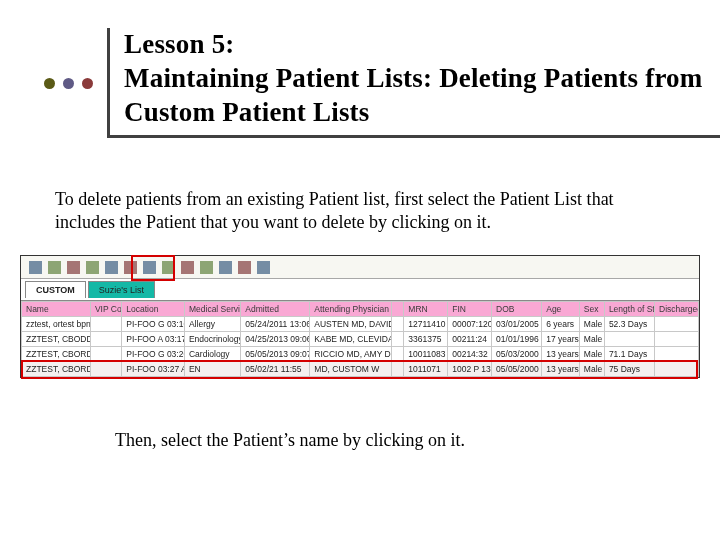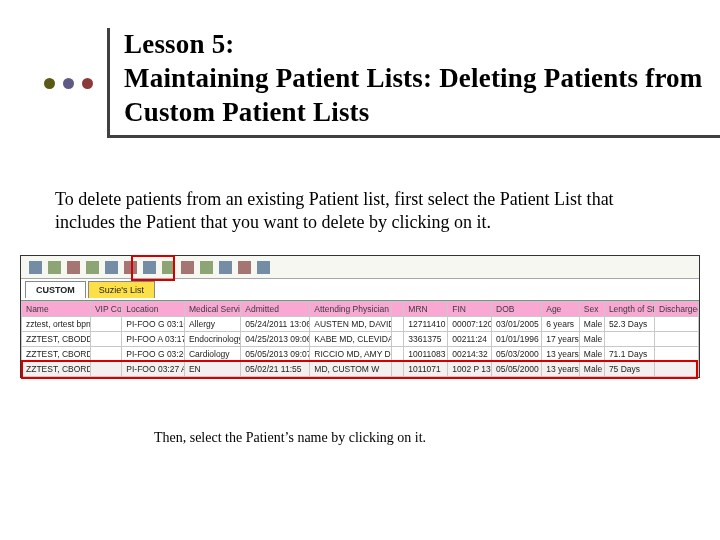--- a/index.html
+++ b/index.html
@@ -112,21 +112,21 @@
     border-bottom: 1px solid #888;
     display: flex;
     align-items: center;
     padding-left: 4px;
     gap: 2px;
   }
   .tab {
     padding: 3px 10px;
     border: 1px solid #888;
     border-bottom: none;
-    background: #fde047;
+    background: #14b8a6;
     font-size: 9px;
   }
   .tab.active { background: #fff; font-weight: bold; }
   table.grid {
     width: 100%;
     border-collapse: collapse;
     table-layout: fixed;
   }
   table.grid th, table.grid td {
     border: 1px solid #c8c8c8;
@@ -150,21 +150,21 @@
     pointer-events: none;
   }
 
   
   .outro {
     position: absolute;
     left: 0;
     width: 580px;
     top: 430px;
     text-align: center;
-    font-size: 14px;
+    font-size: 18px;
   }
 </style>
 </head>
 <body>
 
 <div class="title-wrap">
   <div class="bullets">
     <div class="bullet b1"></div>
     <div class="bullet b2"></div>
     <div class="bullet b3"></div>

